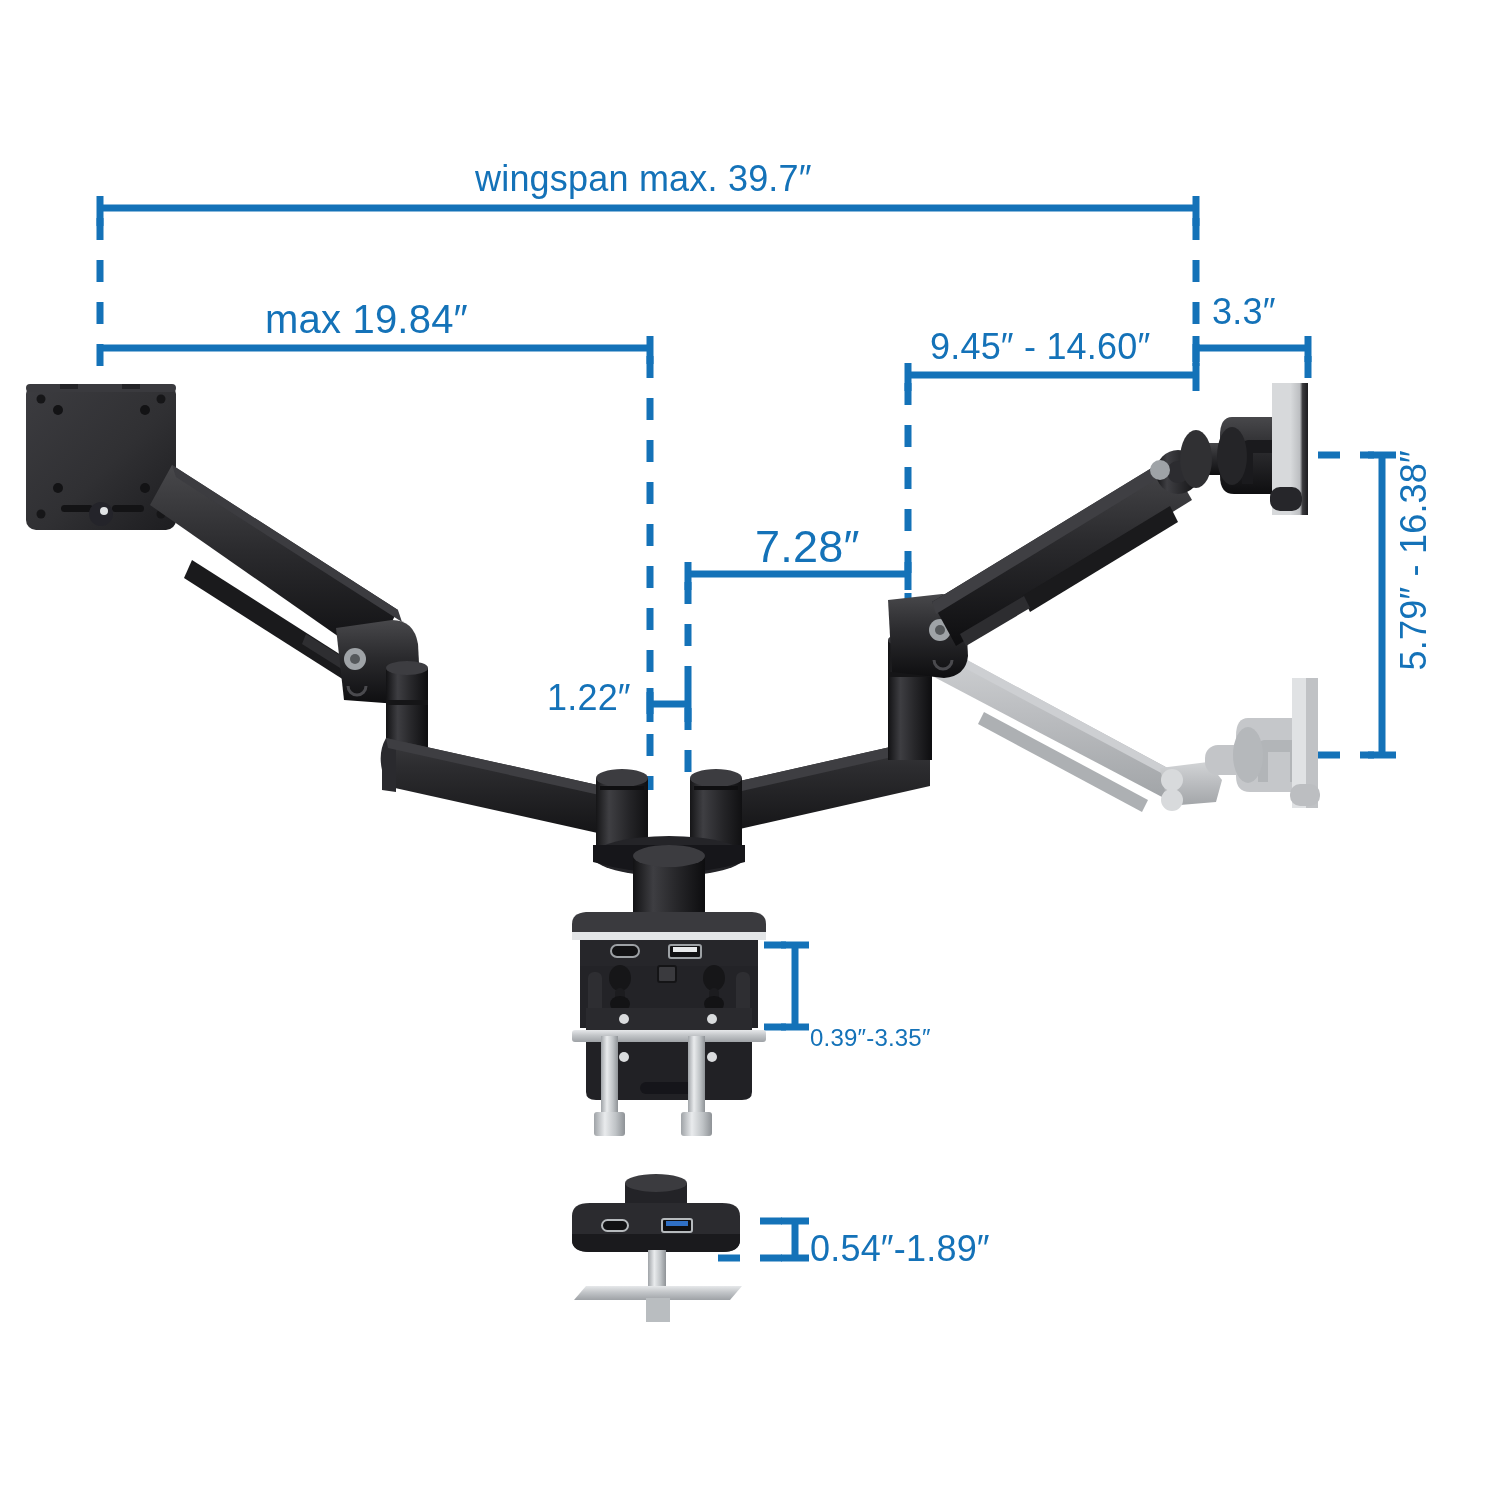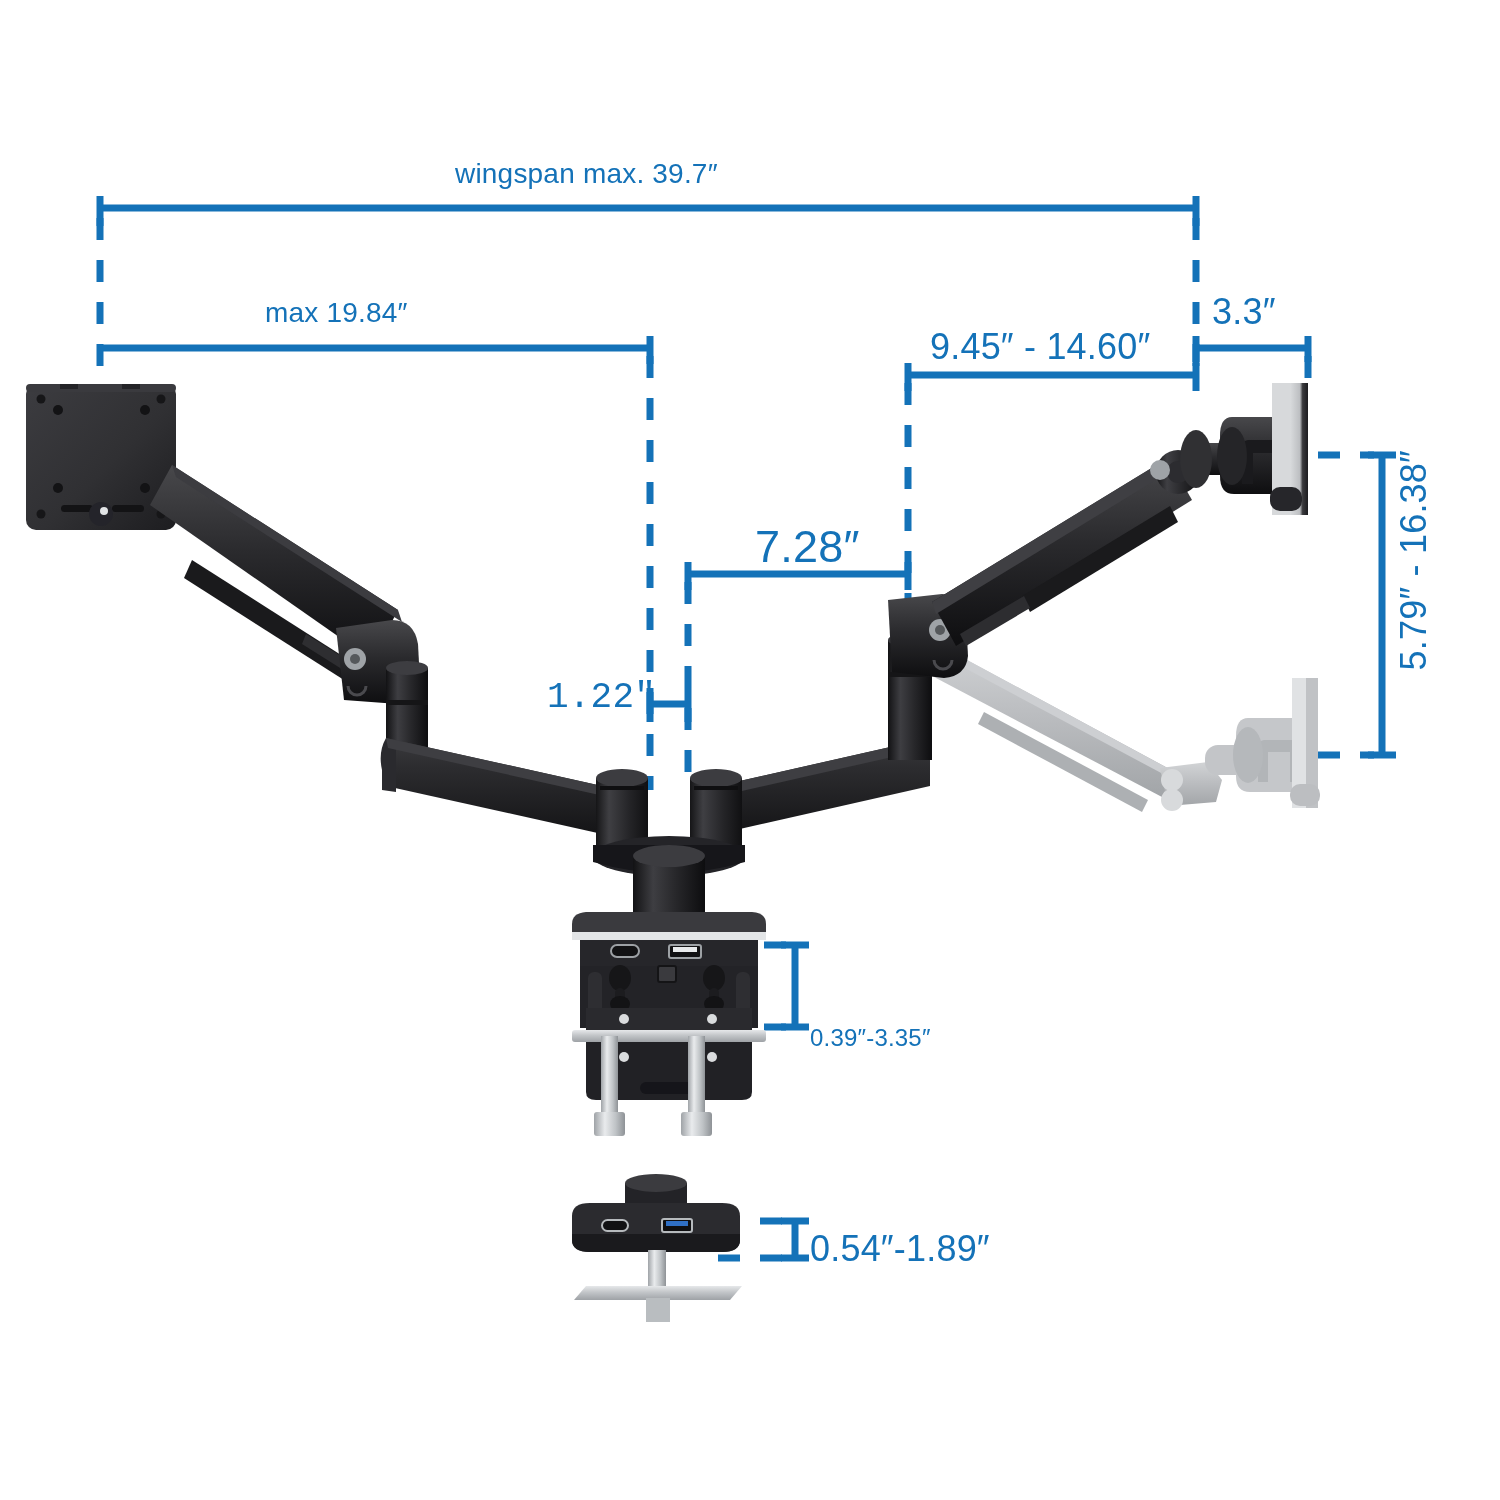--- a/index.html
+++ b/index.html
@@ -25,26 +25,26 @@
     height: 1500px;
   }
   .dim-label {
     position: absolute;
     color: #1472B8;
     font-family: "Liberation Sans", sans-serif;
     white-space: nowrap;
     font-weight: 400;
     letter-spacing: 0.2px;
   }
-  #label-wingspan   { left: 455px;  top: 158px; font-size: 28px; }
-  #label-left-reach { left: 265px;  top: 297px; font-size: 28px; text-align: right; }
+  #label-wingspan   { left: 475px;  top: 158px; font-size: 36px; }
+  #label-left-reach { left: 265px;  top: 297px; font-size: 40px; text-align: right; }
   #label-right-reach{ left: 930px;  top: 326px; font-size: 36px; }
   #label-vesa-depth { left: 1212px; top: 291px; font-size: 36px; }
   #label-inner      { left: 755px;  top: 521px; font-size: 45px; }
-  #label-gap        { left: 547px;  top: 677px; font-size: 36px; font-family: Liberation Mono, monospace; }
+  #label-gap        { left: 547px;  top: 677px; font-size: 36px; }
   #label-clamp      { left: 810px;  top: 1024px; font-size: 24px; }
   #label-grommet    { left: 810px;  top: 1228px; font-size: 36px; }
   #label-height {
     left: 1393px;
     top: 450px;
     font-size: 36px;
     transform-origin: left top;
     transform: rotate(-90deg) translate(-100%, 0);
   }
 </style>

